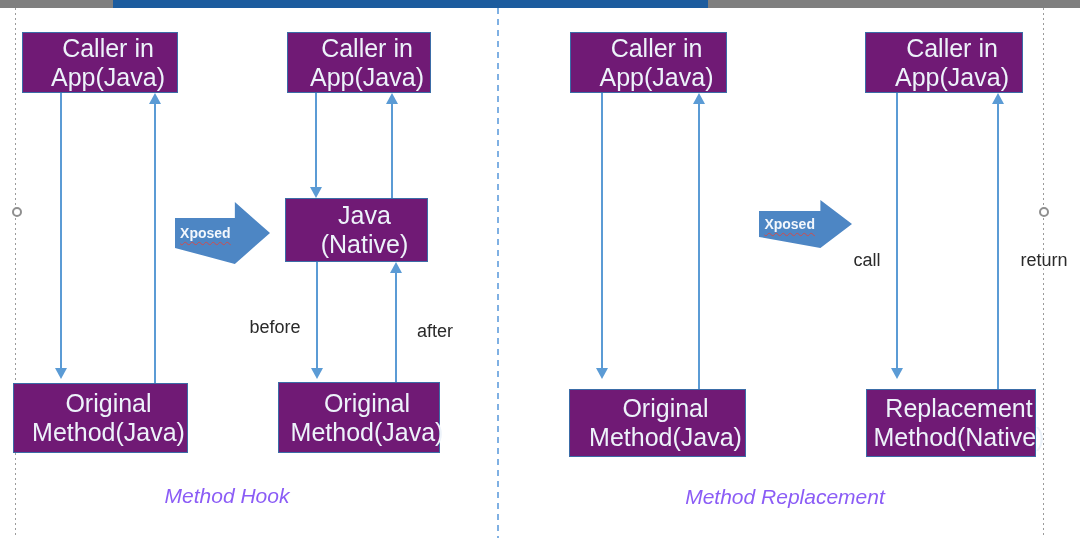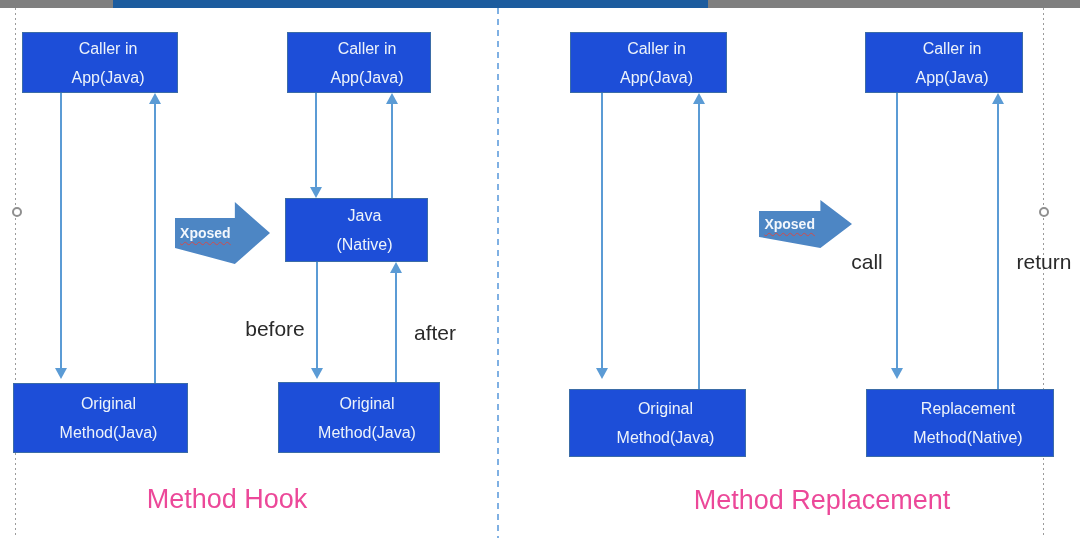--- a/index.html
+++ b/index.html
@@ -1,31 +1,31 @@
 <!DOCTYPE html>
 <html><head>
 <meta charset="utf-8">
 <style>
   html,body{margin:0;padding:0;background:#fff;}
   .slide{position:relative;width:1080px;height:538px;background:#ffffff;overflow:hidden;
          font-family:"Liberation Sans",sans-serif;}
   .bar{position:absolute;top:0;height:8px;}
   .box{position:absolute;display:flex;align-items:center;justify-content:center;text-align:center;
-       white-space:pre-line;background:#1d4ed8;border:1px solid #3b6ca7;box-sizing:border-box;
-       color:#edf3fa;font-size:16px;line-height:29px;padding-left:16px;}
+       white-space:pre-line;background:#701a75;border:1px solid #3b6ca7;box-sizing:border-box;
+       color:#edf3fa;font-size:25px;line-height:29px;padding-left:16px;}
   .vline{position:absolute;width:2px;background:#5b9bd5;}
   .ah{position:absolute;width:0;height:0;border-left:6px solid transparent;border-right:6px solid transparent;}
   .ah-down{border-top:11px solid #5b9bd5;}
   .ah-up{border-bottom:11px solid #5b9bd5;}
   .blockarrow{position:absolute;background:#4d86c4;}
   .xposed-text{position:absolute;left:0;top:50%;width:64%;transform:translateY(-50%);text-align:center;
        color:#f3f7fc;font-size:14px;font-weight:bold;
        text-decoration:underline wavy #d04c4c 1px;text-underline-offset:3px;}
-  .lbl{position:absolute;color:#2a2a2a;font-size:21px;text-align:center;}
-  .caption{position:absolute;color:#ec4899;font-size:27px;text-align:center;}
+  .lbl{position:absolute;color:#2a2a2a;font-size:18px;text-align:center;}
+  .caption{position:absolute;color:#8b5cf6;font-size:21px;text-align:center;font-style:italic;}
   .vdash-gray{position:absolute;width:1px;
        background-image:repeating-linear-gradient(to bottom,#9b9b9b 0 2px,transparent 2px 5px);}
   .vdash-blue{position:absolute;width:2px;
        background-image:repeating-linear-gradient(to bottom,#7fb0e3 0 6px,transparent 6px 11px);}
   .handle{position:absolute;width:10px;height:10px;border-radius:50%;background:#fff;
        border:2px solid #8f8f8f;box-sizing:border-box;}
 </style>
 </head>
 <body>
 
@@ -82,24 +82,24 @@
   <div class="vline" style="left:698px;top:104px;height:285px;"></div>
   <div class="ah ah-up" style="left:693px;top:93px;"></div>
 
   <div class="blockarrow" style="left:759px;top:200px;width:93px;height:48px;
        clip-path:polygon(0 23%,66% 23%,66% 0,100% 50%,66% 100%,0 77%);">
     <span class="xposed-text" style="width:66%;">Xposed</span>
   </div>
 
   <div class="box" style="left:865px;top:32px;width:158px;height:61px;">Caller in
 App(Java)</div>
-  <div class="box" style="left:866px;top:389px;width:188px;height:68px;">Replacement
+  <div class="box" style="left:866px;top:389px;width:170px;height:68px;">Replacement
 Method(Native)</div>
   <div class="vline" style="left:896px;top:93px;height:276px;"></div>
   <div class="ah ah-down" style="left:891px;top:368px;"></div>
   <div class="vline" style="left:997px;top:104px;height:285px;"></div>
   <div class="ah ah-up" style="left:992px;top:93px;"></div>
   <div class="lbl" style="left:827px;top:250px;width:80px;">call</div>
   <div class="lbl" style="left:1004px;top:250px;width:80px;">return</div>
 
-  <div class="caption" style="left:689px;top:485px;width:266px;">Method Replacement</div>
+  <div class="caption" style="left:652px;top:485px;width:266px;">Method Replacement</div>
 
 </div>
 
 </body></html>

